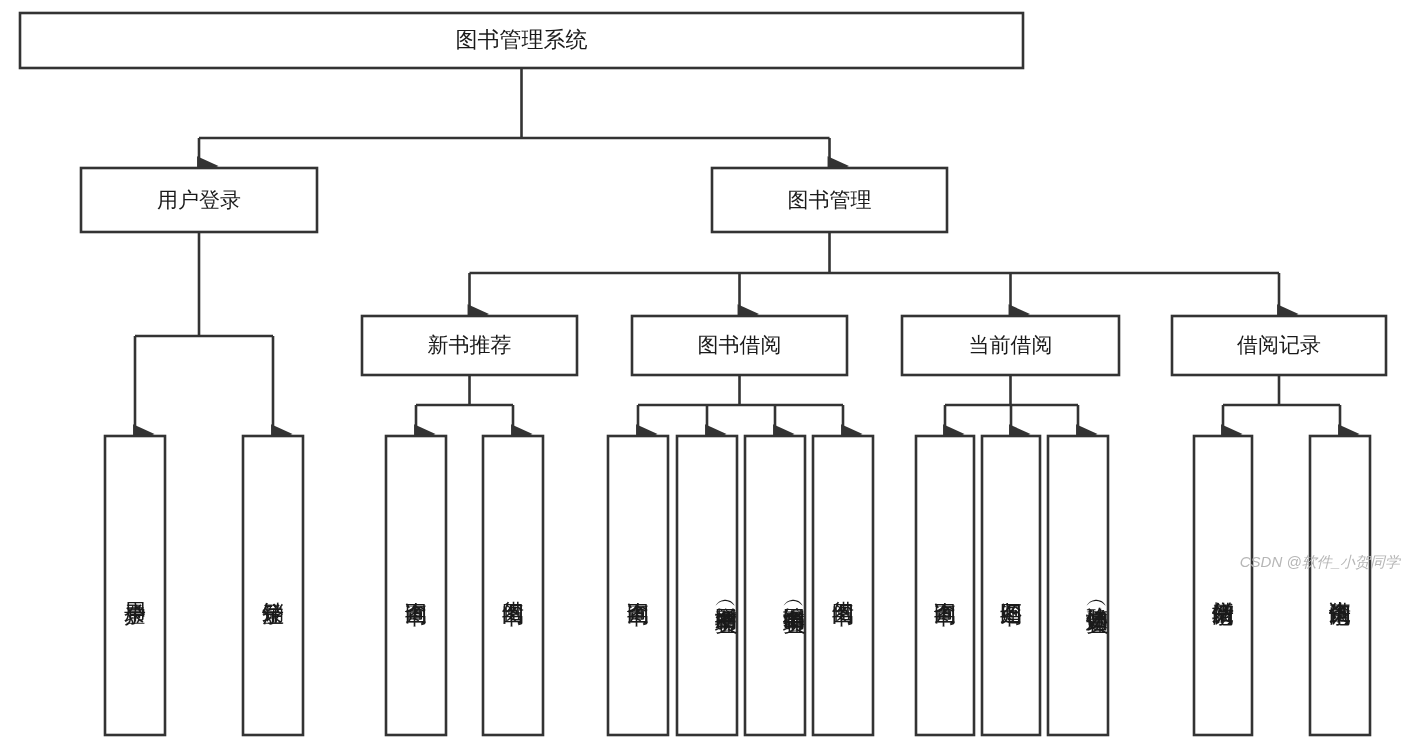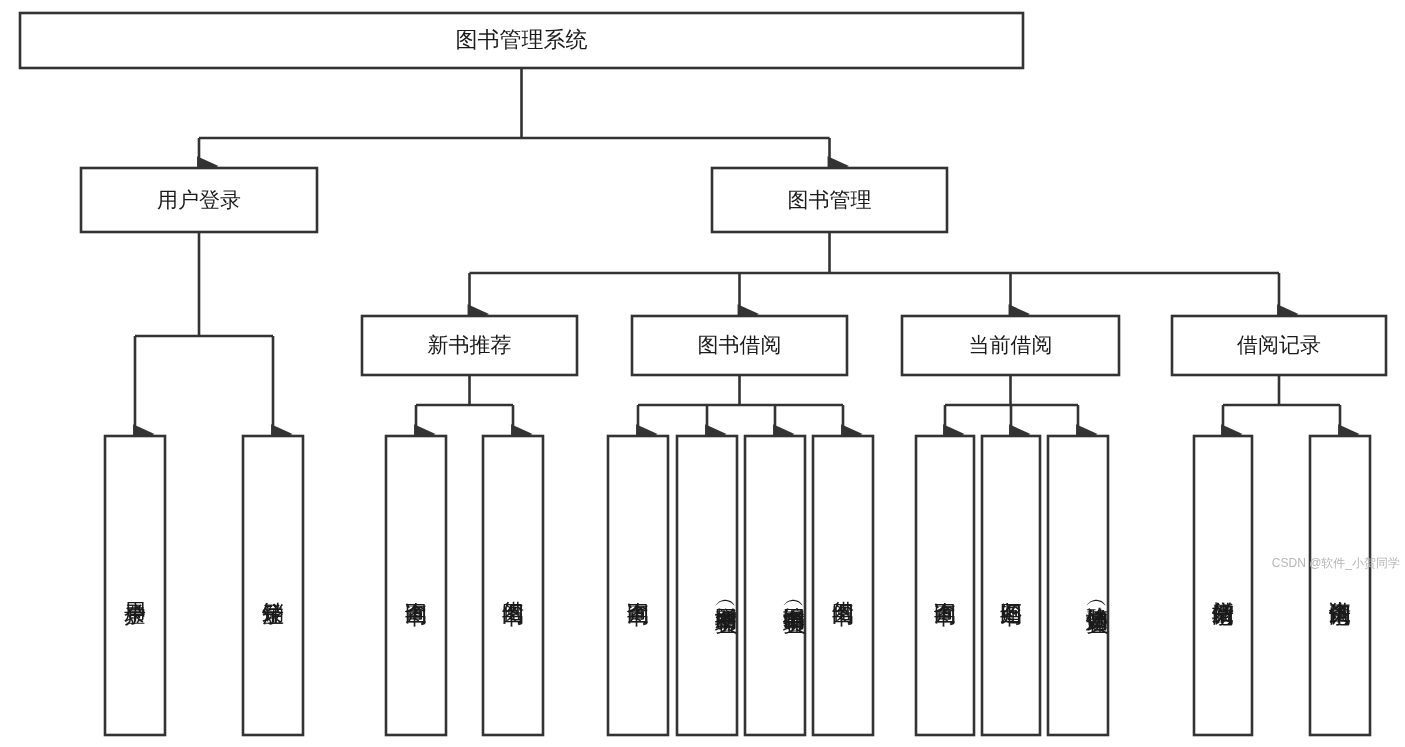--- a/index.html
+++ b/index.html
@@ -72,23 +72,24 @@
     pointer-events: none;
   }
   .leaf-label.centered {
     align-items: center;
   }
   .watermark {
     position: absolute;
     right: 14px;
     bottom: 6px;
     font-family: "Liberation Sans", "DejaVu Sans", sans-serif;
-    font-size: 12px;
+    font-size: 15px;
     color: #b6b6b6;
     white-space: nowrap;
+    font-style: italic;
   }
 </style>
 </head>
 <body>
 
 <div id="diagram-root">
 
   <svg class="diagram-canvas" viewBox="0 0 1405 747">
     <defs>
       <marker id="arrow" viewBox="0 0 12 12" refX="6" refY="10" markerWidth="9" markerHeight="9" orient="auto-start-reverse">

